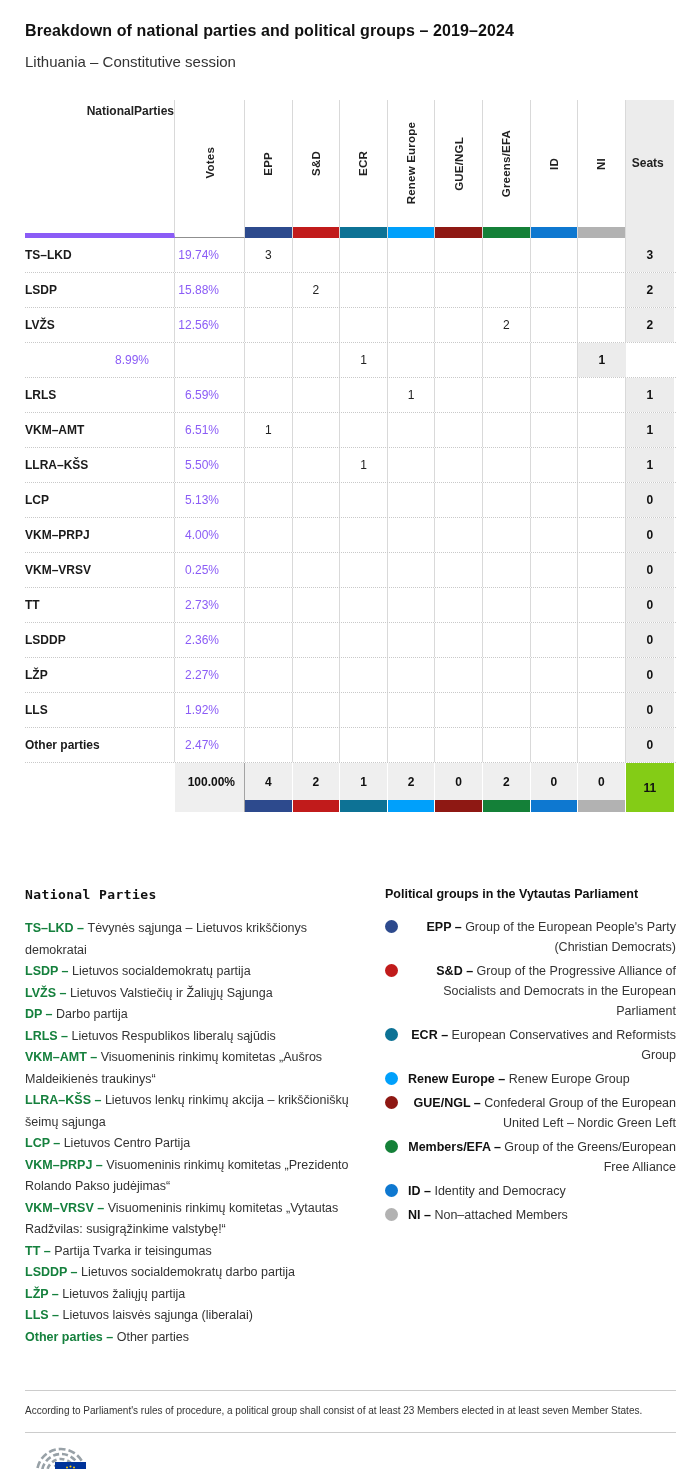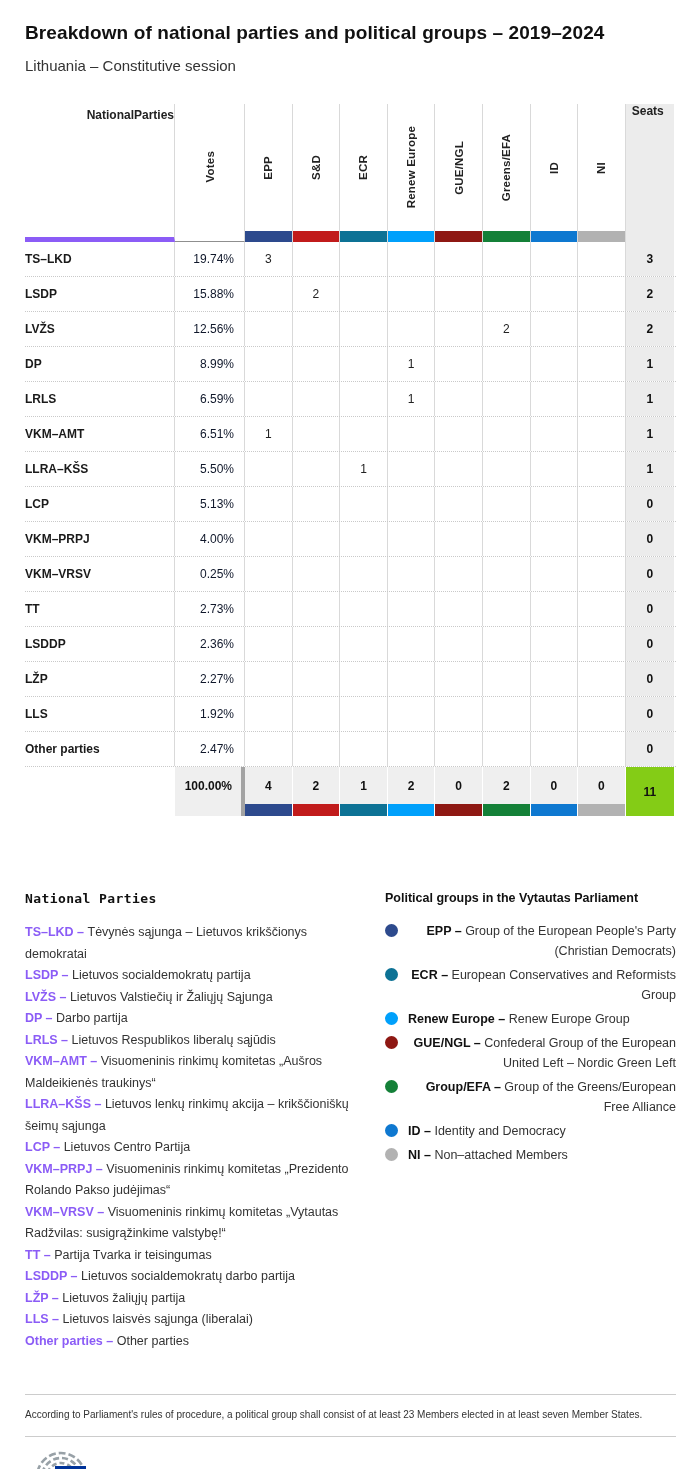--- a/index.html
+++ b/index.html
@@ -7,21 +7,21 @@
   body {
     width:700px; height:1469px;
     font-family:"Liberation Sans", sans-serif;
     color:#1a1a1a;
     position:relative;
     overflow:hidden;
   }
   .page { padding:22px 24px 0 25px; }
 
   
-  .title { font-size:19px; font-weight:700; letter-spacing:.1px; color:#111; }
+  .title { font-size:16px; font-weight:700; letter-spacing:.1px; color:#111; }
   .subtitle { font-size:15px; font-weight:400; color:#333; margin-top:13px; }
 
   
   .tbl { margin-top:30px; width:651px; font-size:12px; }
   .grid-row {
     display:grid;
     grid-template-columns:150px 70px repeat(8,47.6px) 48px;
   }
   .cell { position:relative; }
 
@@ -38,56 +38,56 @@
   .vlabel-wrap { flex:1; display:flex; align-items:center; justify-content:center; }
   .vlabel {
     writing-mode:vertical-rl; transform:rotate(180deg);
     font-weight:700; font-size:11.5px; color:#222; letter-spacing:.2px;
     white-space:nowrap;
   }
   .hbar { height:11px; width:100%; }
   .hbar-space { height:11px; }
   .h-seats {
     background:#ececec; border-right:none;
-    display:flex; flex-direction:column; justify-content:flex-start;
+    display:flex; flex-direction:column; justify-content:center;
     padding:0 0 13px 6px;
   }
   .h-seats span { font-weight:700; font-size:12px; color:#222; }
 
   
   .trow { height:35px; border-bottom:1px dotted #c9c9c9; }
   .c-party { display:flex; align-items:center; font-weight:700; font-size:12px; color:#1a1a1a; border-right:1px solid #d9d9d9; }
-  .c-votes { display:flex; align-items:center; justify-content:flex-end; padding-right:10px; border-right:1px solid #d9d9d9; color:#0f172a; }
+  .c-votes { display:flex; align-items:center; justify-content:flex-end; padding-right:25px; border-right:1px solid #d9d9d9; color:#8b5cf6; }
   .c-seat  { display:flex; align-items:center; justify-content:center; border-right:1px solid #d9d9d9; color:#222; }
   .c-seats { display:flex; align-items:center; justify-content:center; font-weight:700; background:#ececec; color:#111; }
 
   
   .total { height:49px; font-weight:700; }
   .t-party { background:#ffffff; }
   .t-votes {
-    background:#efefef; border-right:4px solid #a3a3a3;
+    background:#efefef; border-right:1px solid #a3a3a3;
     display:flex; align-items:center; justify-content:flex-end;
     padding-right:9px; padding-bottom:12px; color:#111;
   }
   .t-group { background:#efefef; border-right:1px solid #ffffff; display:flex; flex-direction:column; }
   .t-group .val { flex:1; display:flex; align-items:center; justify-content:center; color:#111; }
   .t-group .tbar { height:12px; width:100%; }
   .t-seats { background:#84cc16; display:flex; align-items:center; justify-content:center; color:#111; }
 
   
   .legends { display:flex; margin-top:75px; }
   .leg-left { width:332px; margin-right:28px; }
   .leg-right { width:291px; }
   .leg-left h3 {
     font-family:"DejaVu Sans Mono", monospace;
     font-size:13px; font-weight:700; color:#111; letter-spacing:.4px;
     margin-bottom:16px;
   }
   .lp-entry { font-size:12.5px; line-height:21.5px; color:#333; margin:0; }
-  .lp-entry b { color:#8b5cf6; }
+  .lp-entry b { color:#15803d; }
   .leg-right h3 { font-size:12.5px; font-weight:700; color:#111; margin-bottom:16px; }
   .lg-entry { display:flex; margin-bottom:4px;text-align:right; }
   .lg-dot { width:13px; height:13px; border-radius:50%; flex:0 0 13px; margin:3px 10px 0 0; }
   .lg-text { font-size:12.5px; line-height:20px; color:#333; }
   .lg-text b { color:#111; }
 
   
   .rule { border:none; border-top:1px solid #cccccc; margin:0; }
   .rule1 { margin-top:42px; }
   .note { font-size:10px; line-height:22px; color:#333; padding:9px 0 10px 0; max-width:648px; }
@@ -201,21 +201,20 @@
           <div class="cell c-seat"></div>
           <div class="cell c-seat"></div>
           <div class="cell c-seat"></div>
           <div class="cell c-seat"></div>
           <div class="cell c-seat">2</div>
           <div class="cell c-seat"></div>
           <div class="cell c-seat"></div>
           <div class="cell c-seats">2</div>
         </div>
         <div class="grid-row trow">
-          <div class="cell c-party">DP</div>
           <div class="cell c-votes">8.99%</div>
           <div class="cell c-seat"></div>
           <div class="cell c-seat"></div>
           <div class="cell c-seat"></div>
           <div class="cell c-seat">1</div>
           <div class="cell c-seat"></div>
           <div class="cell c-seat"></div>
           <div class="cell c-seat"></div>
           <div class="cell c-seat"></div>
           <div class="cell c-seats">1</div>
@@ -427,34 +426,38 @@
         </div>
     </div>
     <div class="leg-right">
       <h3>Political groups in the Vytautas Parliament</h3>
       <div id="group-legend">
           <div class="lg-entry">
             <span class="lg-dot" style="background: rgb(45, 74, 141);"></span>
             <div class="lg-text"><b>EPP – </b>Group of the European People's Party (Christian Democrats)</div>
           </div>
           <div class="lg-entry">
+            <span class="lg-dot" style="background: rgb(193, 27, 27);"></span>
+            <div class="lg-text"><b>S&amp;D – </b>Group of the Progressive Alliance of Socialists and Democrats in the European Parliament</div>
+          </div>
+          <div class="lg-entry">
             <span class="lg-dot" style="background: rgb(13, 114, 149);"></span>
             <div class="lg-text"><b>ECR – </b>European Conservatives and Reformists Group</div>
           </div>
           <div class="lg-entry">
             <span class="lg-dot" style="background: rgb(0, 160, 251);"></span>
             <div class="lg-text"><b>Renew Europe – </b>Renew Europe Group</div>
           </div>
           <div class="lg-entry">
             <span class="lg-dot" style="background: rgb(142, 24, 19);"></span>
             <div class="lg-text"><b>GUE/NGL – </b>Confederal Group of the European United Left – Nordic Green Left</div>
           </div>
           <div class="lg-entry">
             <span class="lg-dot" style="background: rgb(20, 128, 56);"></span>
-            <div class="lg-text"><b>Group/EFA – </b>Group of the Greens/European Free Alliance</div>
+            <div class="lg-text"><b>Members/EFA – </b>Group of the Greens/European Free Alliance</div>
           </div>
           <div class="lg-entry">
             <span class="lg-dot" style="background: rgb(14, 120, 208);"></span>
             <div class="lg-text"><b>ID – </b>Identity and Democracy</div>
           </div>
           <div class="lg-entry">
             <span class="lg-dot" style="background: rgb(178, 178, 178);"></span>
             <div class="lg-text"><b>NI – </b>Non–attached Members</div>
           </div>
         </div>

